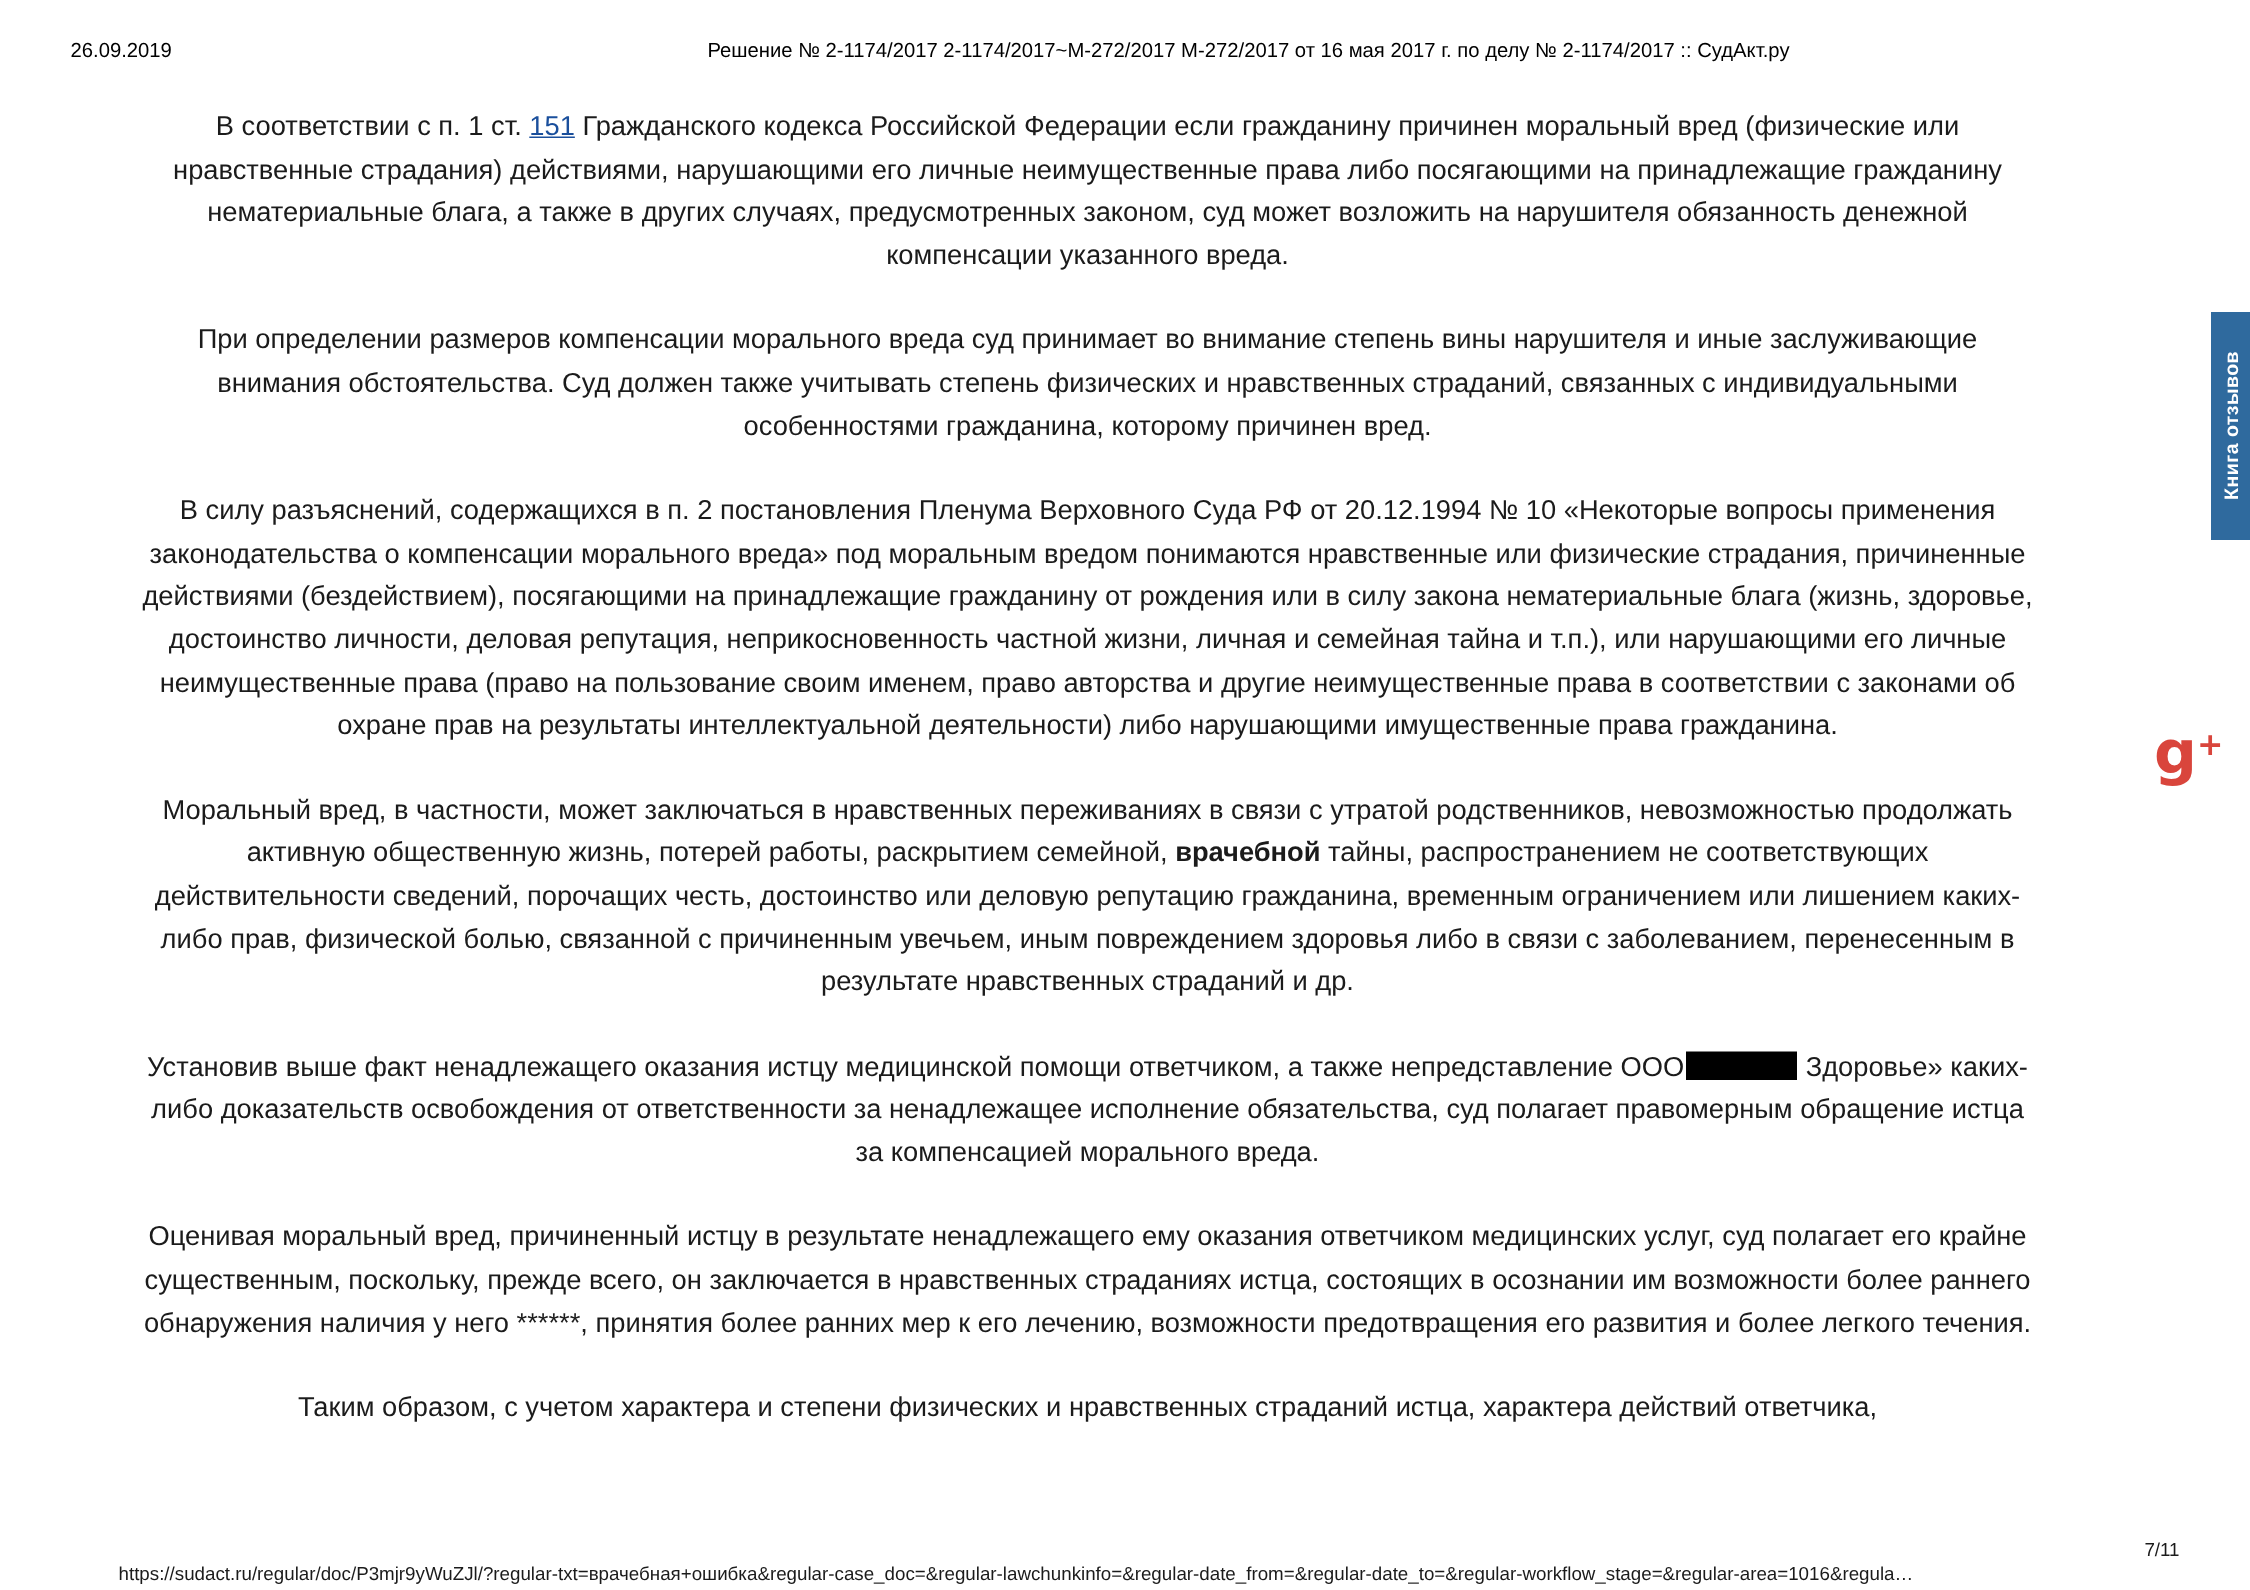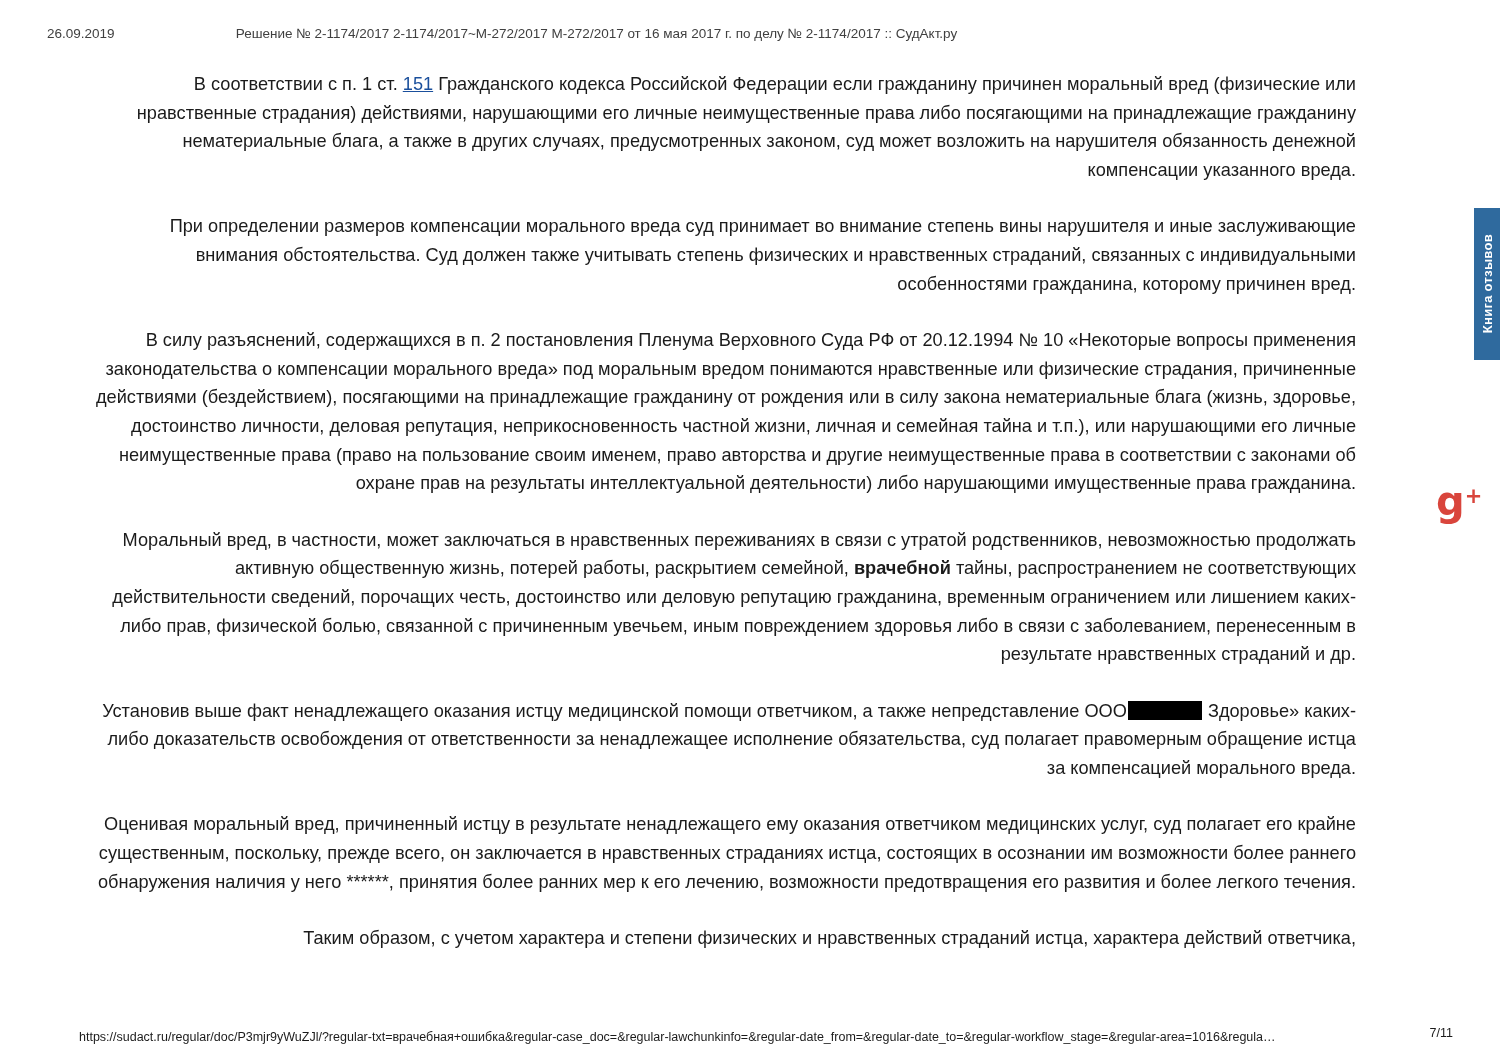--- a/index.html
+++ b/index.html
@@ -22,48 +22,48 @@
     box-sizing: border-box;
   }
   
   .page-header {
     position: absolute;
     top: 26px;
     left: 0;
     width: 1500px;
     height: 18px;
     font-size: 13.5px;
-    color: #404040;
+    color: #000000;
   }
   .header-date {
     position: absolute;
     left: 47px;
     top: 0;
     white-space: nowrap;
   }
   .header-title {
     position: absolute;
     left: 0;
     top: 0;
     width: 1193px;
-    text-align: center;
+    text-align: right;
     white-space: nowrap;
   }
   
   .content {
     position: absolute;
     left: 94px;
     top: 70px;
     width: 1262px;
   }
   p.para {
     margin: 0 0 28px 0;
     font-size: 18.2px;
     line-height: 28.6px;
-    text-align: right;
+    text-align: center;
     color: #1b1b1b;
   }
   p.para:last-child {
     margin-bottom: 0;
   }
   a.lawlink {
     color: #1a4f9c;
     text-decoration: underline;
   }
   .bold {
@@ -83,21 +83,21 @@
     left: 0;
     bottom: 18px;
     width: 1500px;
     height: 16px;
     font-size: 12.5px;
     color: #1b1b1b;
   }
   .footer-url {
     position: absolute;
     left: 47px;
-    top: 4px;
+    top: 16px;
     white-space: nowrap;
     max-width: 1340px;
     overflow: hidden;
     text-overflow: ellipsis;
     padding-left: 32px;
   }
   .footer-pages {
     position: absolute;
     right: 47px;
     top: 0;

